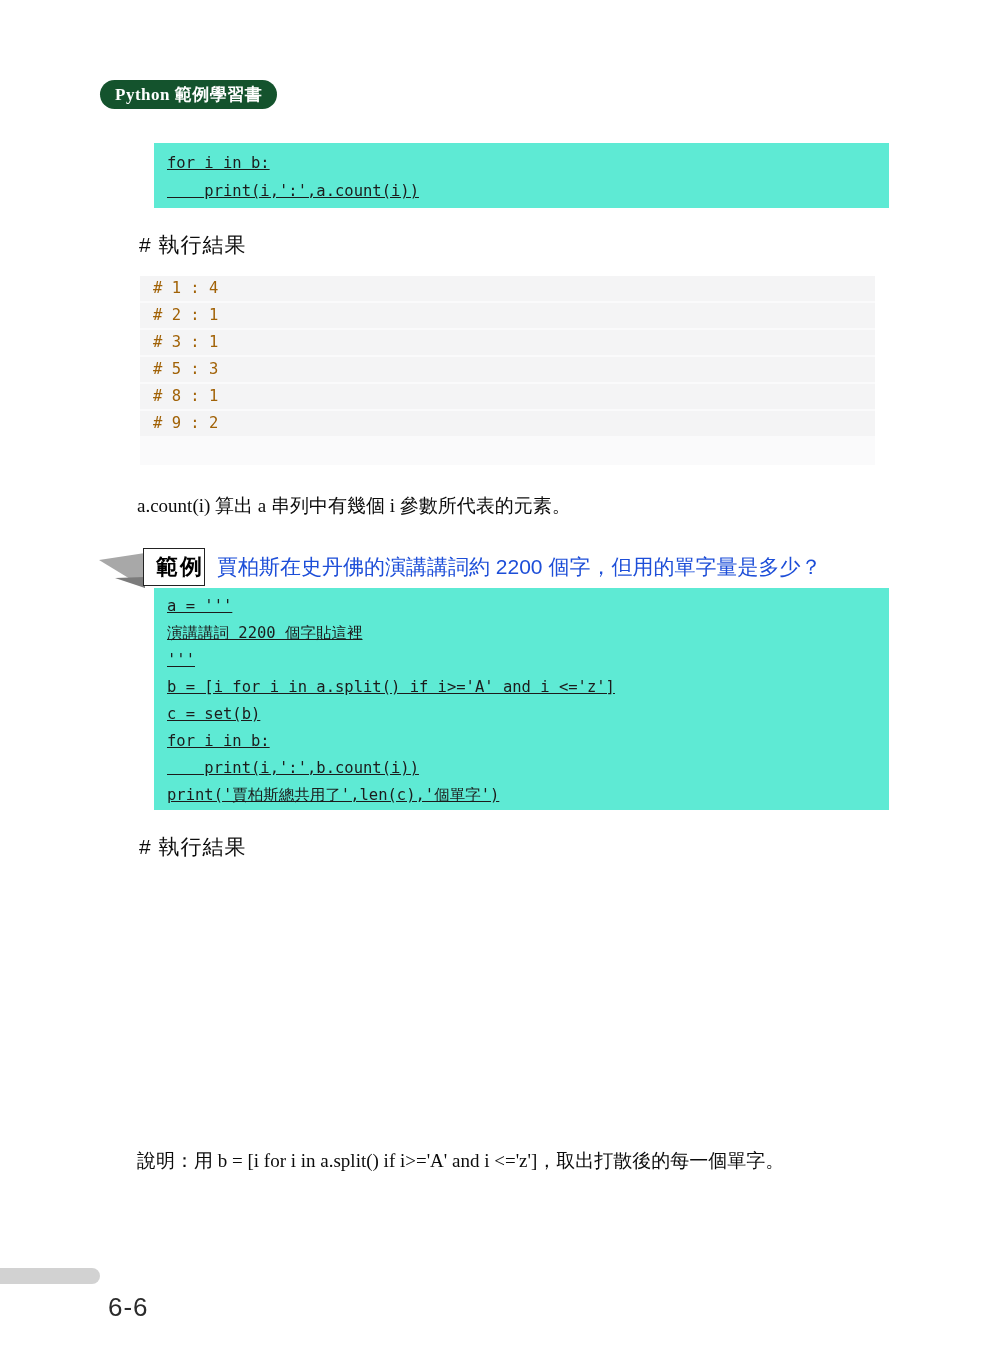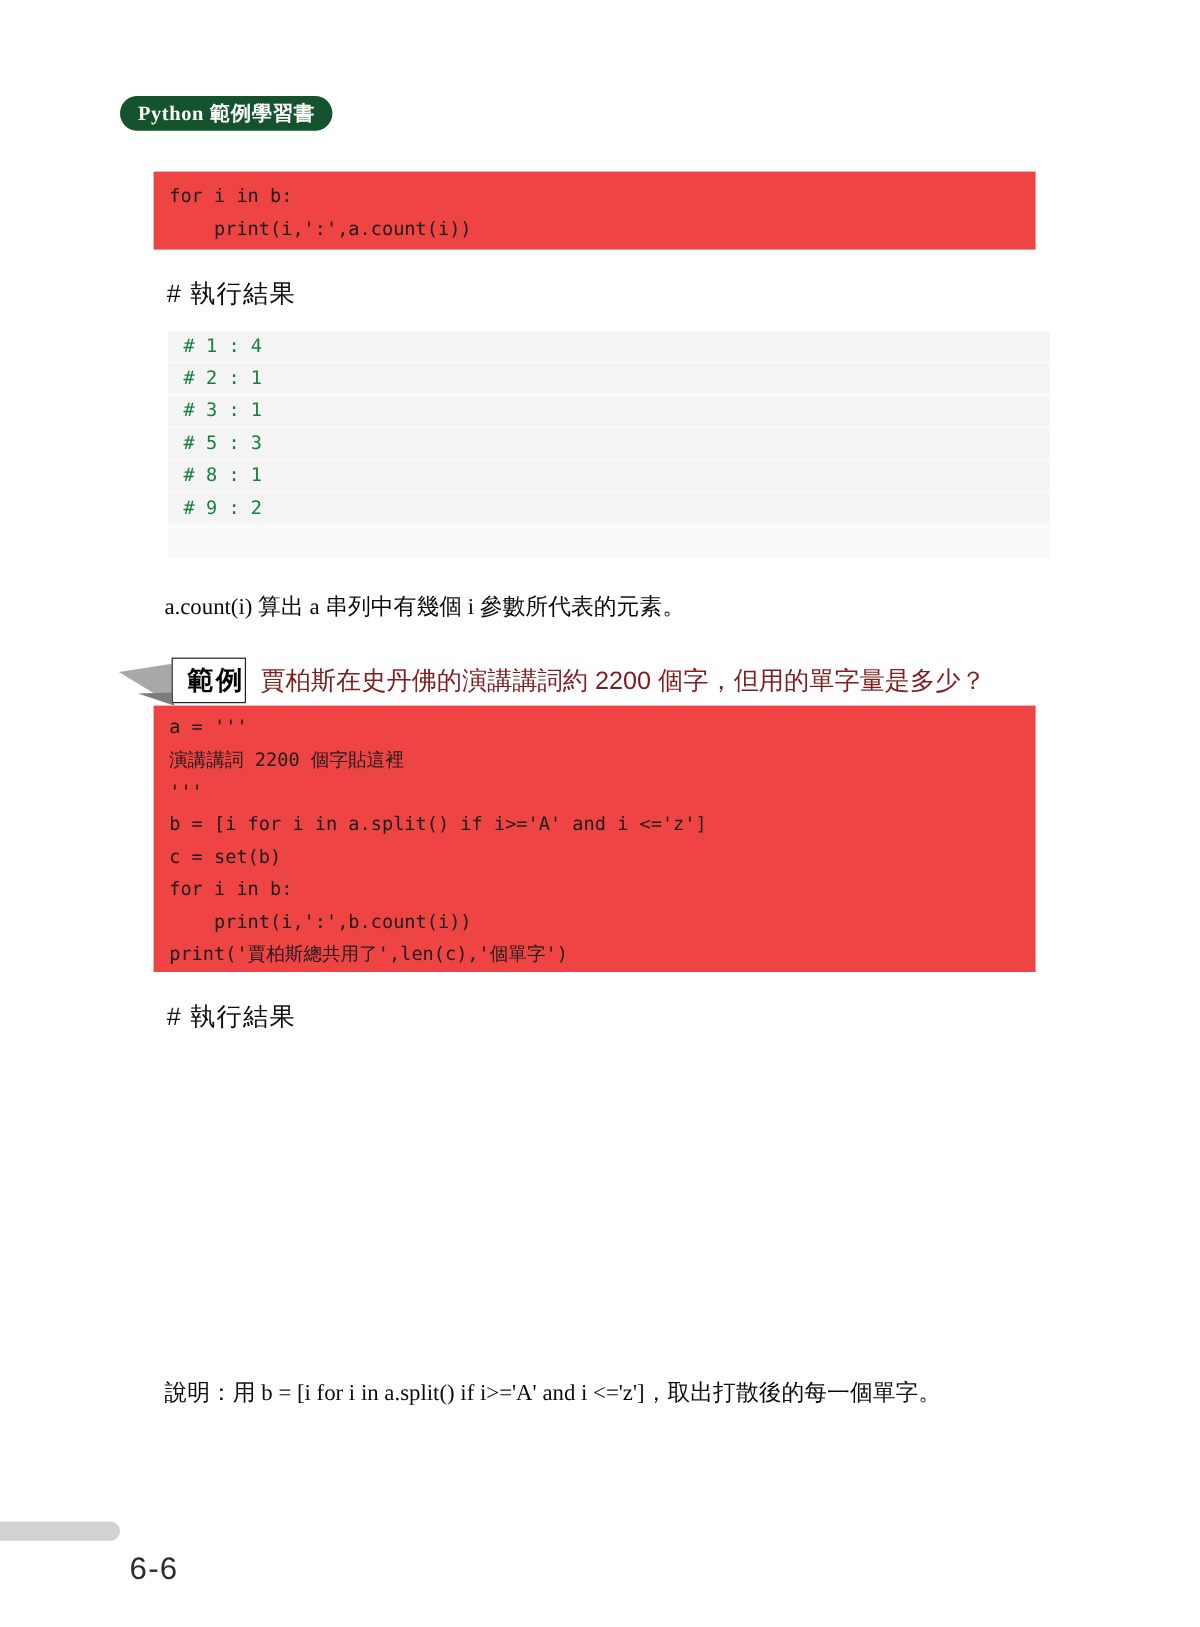--- a/index.html
+++ b/index.html
@@ -18,44 +18,44 @@
     height:29px; line-height:29px;
     padding:0 15px;
     background:#14532d; color:#ffffff;
     border-radius:15px;
     font-family:"Liberation Serif", serif;
     font-weight:bold; font-size:17px;
     letter-spacing:0.5px;
   }
   
   .code {
-    position:absolute; left:128px; width:735px;
-    background:#ef4444;
+    position:absolute; left:154px; width:735px;
+    background:#5eead4;
     font-family:"DejaVu Sans Mono","Liberation Mono",monospace;
-    font-size:15.5px; color:#1c1c1c;
+    font-size:15.5px; color:#1c1c1c;text-decoration:underline;
   }
   .code .cline { white-space:pre; line-height:27px; padding-left:13px; }
   #code1 { top:143px; height:65px; padding-top:6px; }
   #code1 .cline { line-height:28px; }
   #code2 { top:588px; height:222px; padding-top:5px; }
   
   .result-heading {
     position:absolute; left:139px;
     font-size:21px; font-weight:500; color:#0d0d0d;
     letter-spacing:1px;
   }
   #rh1 { top:231px; }
   #rh2 { top:833px; }
   
   .output {
     position:absolute; left:140px; width:735px;
     background:#fafafb;
     display:flex; flex-direction:column; gap:2px;
     font-family:"DejaVu Sans Mono","Liberation Mono",monospace;
-    font-size:15.5px; color:#15803d;
+    font-size:15.5px; color:#a16207;
   }
   .output .row { background:#f4f4f5; white-space:pre; padding-left:13px; }
   #out1 { top:276px; height:189px; }
   #out1 .row { line-height:25px; }
   #out2 { top:878px; height:247px; }
   #out2 .row { line-height:25.5px; }
   
   .body-text {
     position:absolute; left:137px; width:740px;
     font-family:"Liberation Serif", serif;
@@ -68,21 +68,21 @@
   .example-box {
     position:absolute; left:143px; top:548px;
     width:62px; height:38px;
     border:1.5px solid #222; background:#ffffff;
     text-align:right; line-height:35px;
     font-size:22px; font-weight:bold; color:#000;
     letter-spacing:2px;
   }
   .example-title {
     position:absolute; left:217px; top:553px;
-    font-size:21px; font-weight:500; color:#7f1d1d;
+    font-size:21px; font-weight:500; color:#1d4ed8;
   }
   
   .footer-bar {
     position:absolute; left:0; top:1268px;
     width:100px; height:16px;
     background:#d2d2d2;
     border-radius:0 8px 8px 0;
   }
   .page-number {
     position:absolute; left:108px; top:1292px;

